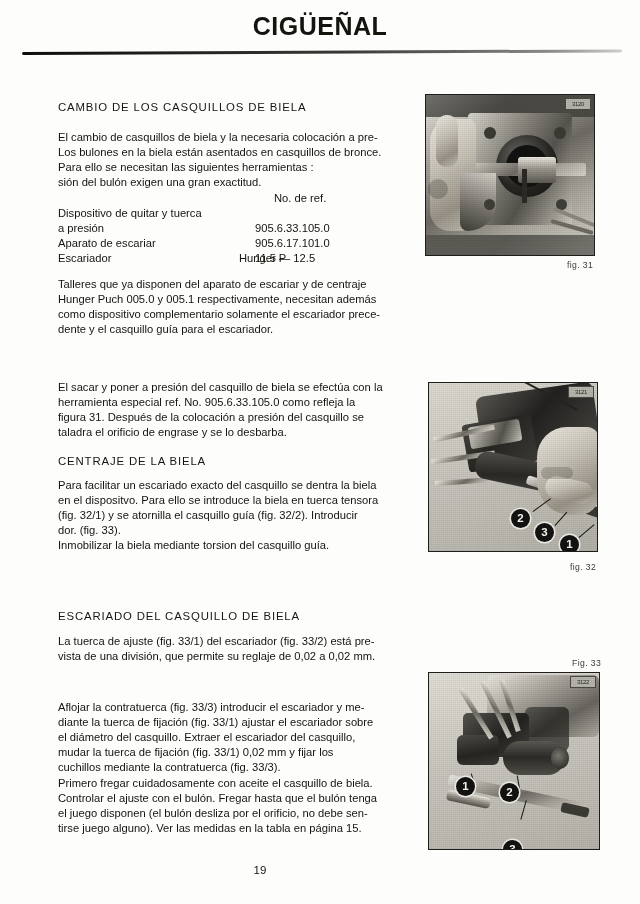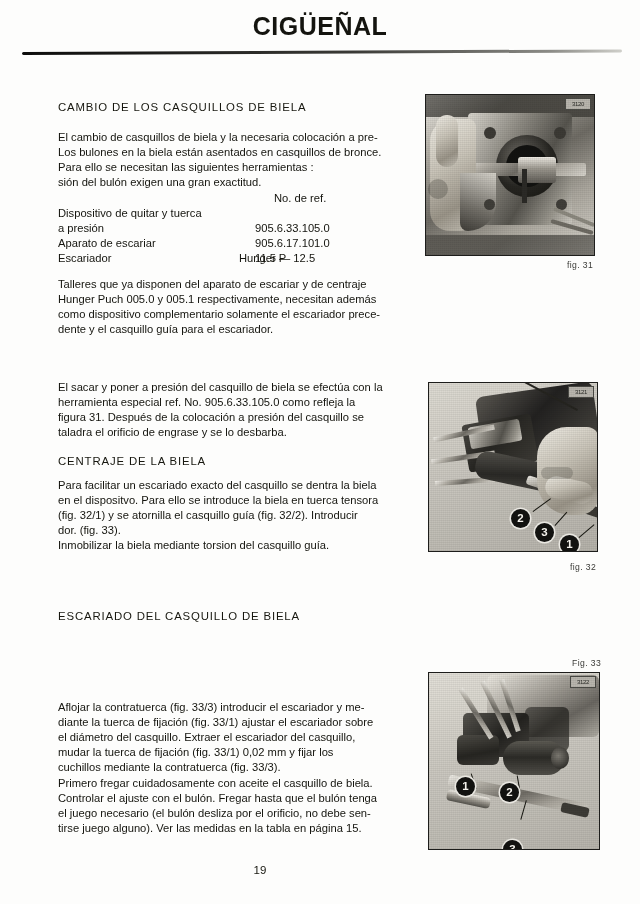--- a/index.html
+++ b/index.html
@@ -244,20 +244,26 @@
         <span>(fig. 32/1) y se atornilla el casquillo guía (fig. 32/2). Introducir</span>
       </div>
     <div class="jline last"><span>dor. (fig. 33).</span></div>
     <div class="jline last"><span>Inmobilizar la biela mediante torsion del casquillo guía.</span></div>
   </div>
 
   <div class="txt-col" style="top:610px;">
     <div class="sec-head">ESCARIADO DEL CASQUILLO DE BIELA</div>
   </div>
 
+  <div class="txt-col" style="top:634px;">
+    <div class="jline">
+        <span>La tuerca de ajuste (fig. 33/1) del escariador (fig. 33/2) está pre-</span>
+      </div>
+    <div class="jline last"><span>vista de una división, que permite su reglaje de 0,02 a 0,02 mm.</span></div>
+  </div>
 
   <div class="txt-col" style="top:700px;">
     <div class="jline">
         <span>Aflojar la contratuerca (fig. 33/3) introducir el escariador y me-</span>
       </div>
     <div class="jline">
         <span>diante la tuerca de fijación (fig. 33/1) ajustar el escariador sobre</span>
       </div>
     <div class="jline">
         <span>el diámetro del casquillo. Extraer el escariador del casquillo,</span>
@@ -269,21 +275,21 @@
   </div>
 
   <div class="txt-col" style="top:776px;">
     <div class="jline">
         <span>Primero fregar cuidadosamente con aceite el casquillo de biela.</span>
       </div>
     <div class="jline">
         <span>Controlar el ajuste con el bulón. Fregar hasta que el bulón tenga</span>
       </div>
     <div class="jline">
-        <span>el juego necesario (el bulón desliza por el orificio, no debe sen-</span>
+        <span>el juego disponen (el bulón desliza por el orificio, no debe sen-</span>
       </div>
     <div class="jline last"><span>tirse juego alguno). Ver las medidas en la tabla en página 15.</span></div>
   </div>
 
   <div class="figure" style="left:425px; top:94px; width:175px;">
     <div class="fig-frame" style="width:168px; height:160px;">
 
       <div class="ph metal" style="left:0; top:0; width:168px; height:160px;"></div>
       <div class="ph dark" style="left:0; top:0; width:168px; height:22px; opacity:.75;"></div>
 

